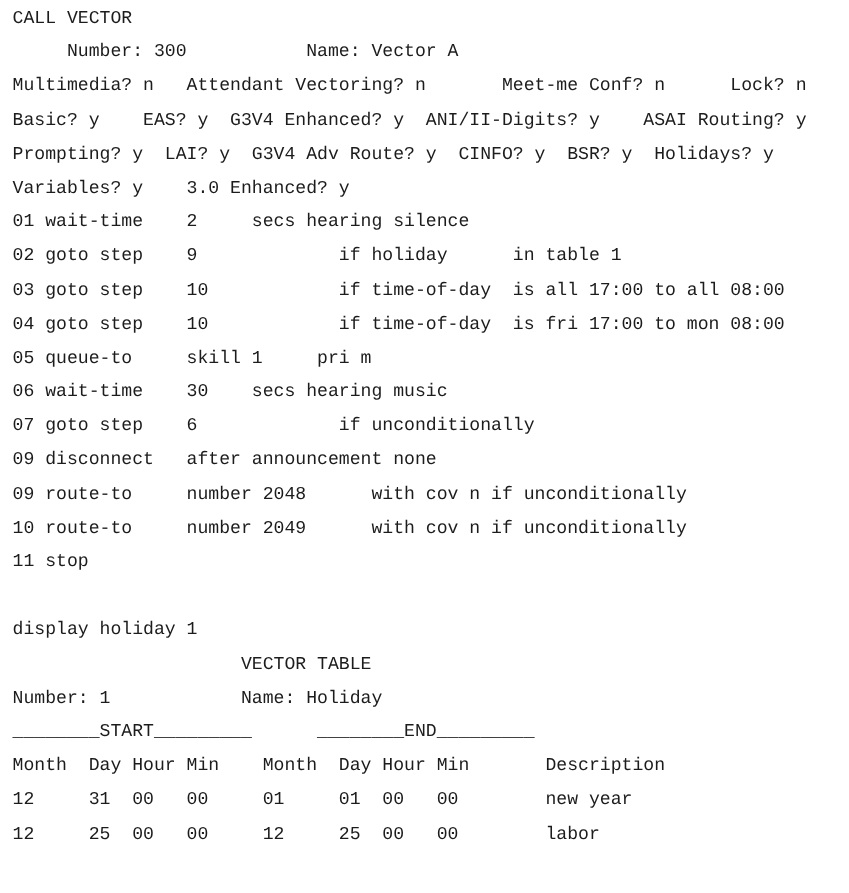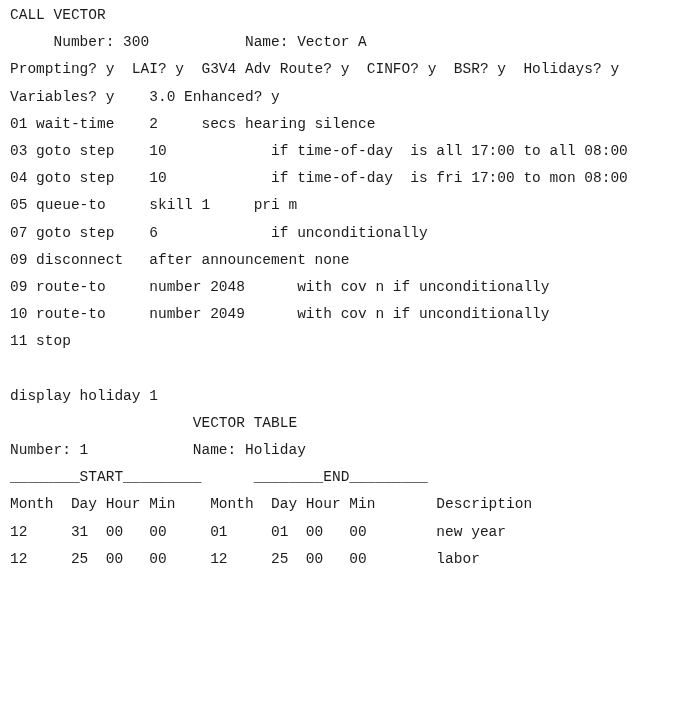--- a/index.html
+++ b/index.html
@@ -23,26 +23,30 @@
     height: 27.2px;
     line-height: 27.2px;
   }
 </style>
 </head>
 <body>
 
 <div class="screen">
     <div class="line">CALL VECTOR</div>
     <div class="line">     Number: 300           Name: Vector A</div>
+    <div class="line">Multimedia? n   Attendant Vectoring? n       Meet-me Conf? n      Lock? n</div>
+    <div class="line">Basic? y    EAS? y  G3V4 Enhanced? y  ANI/II-Digits? y    ASAI Routing? y</div>
     <div class="line">Prompting? y  LAI? y  G3V4 Adv Route? y  CINFO? y  BSR? y  Holidays? y</div>
     <div class="line">Variables? y    3.0 Enhanced? y</div>
     <div class="line">01 wait-time    2     secs hearing silence</div>
+    <div class="line">02 goto step    9             if holiday      in table 1</div>
     <div class="line">03 goto step    10            if time-of-day  is all 17:00 to all 08:00</div>
     <div class="line">04 goto step    10            if time-of-day  is fri 17:00 to mon 08:00</div>
     <div class="line">05 queue-to     skill 1     pri m</div>
+    <div class="line">06 wait-time    30    secs hearing music</div>
     <div class="line">07 goto step    6             if unconditionally</div>
     <div class="line">09 disconnect   after announcement none</div>
     <div class="line">09 route-to     number 2048      with cov n if unconditionally</div>
     <div class="line">10 route-to     number 2049      with cov n if unconditionally</div>
     <div class="line">11 stop</div>
     <div class="line"></div>
     <div class="line">display holiday 1</div>
     <div class="line">                     VECTOR TABLE</div>
     <div class="line">Number: 1            Name: Holiday</div>
     <div class="line">________START_________      ________END_________</div>

